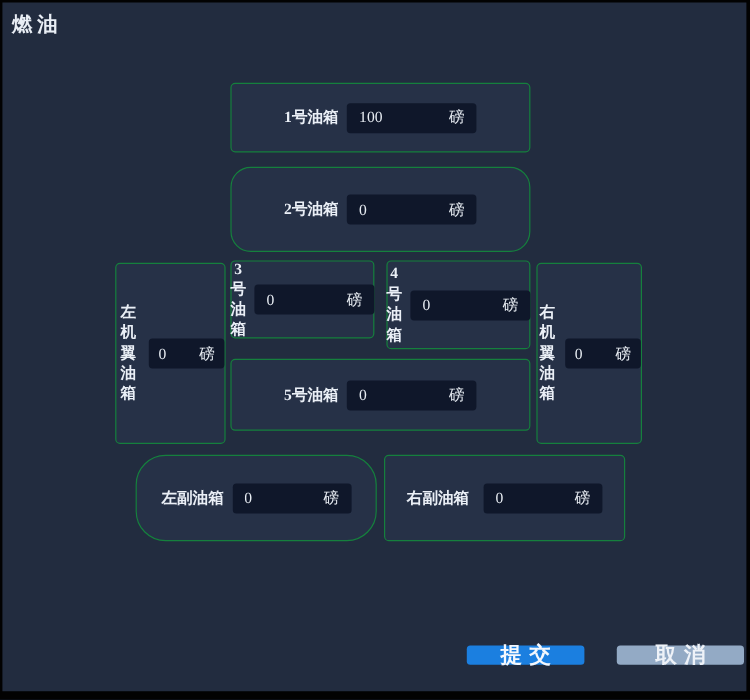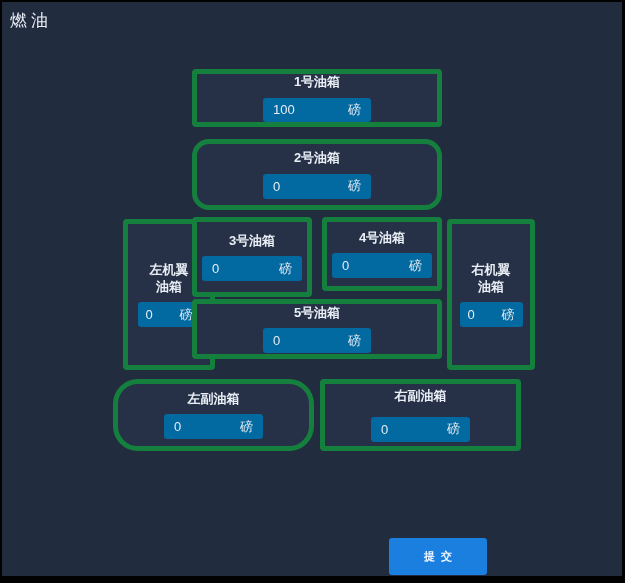--- a/index.html
+++ b/index.html
@@ -4,56 +4,56 @@
 <style>
   html,body{margin:0;padding:0;background:#000;}
   .stage{
     position:relative;width:625px;height:583px;box-sizing:border-box;
     background:#222c3f;
     border:2px solid #020202;border-right-width:3px;border-bottom-width:7px;
     font-family:"Liberation Sans",sans-serif;overflow:hidden;
   }
   .title{
     position:absolute;left:8px;top:7px;
-    font-size:17px;font-weight:normal;color:#e9eef5;letter-spacing:4px;
+    font-size:17px;font-weight:bold;color:#e9eef5;letter-spacing:4px;
   }
   .tank{
     position:absolute;box-sizing:border-box;
-    border:5px solid #15803d;border-radius:4px;background:#263147;
-    display:flex;flex-direction:column;align-items:center;justify-content:center;gap:7px;
+    border:1px solid #15803d;border-radius:4px;background:#263147;
+    display:flex;flex-direction:row;align-items:center;justify-content:center;gap:7px;font-family:Liberation Serif, serif;
   }
   .tank-label{
     font-size:13px;font-weight:bold;color:#eaeff6;line-height:1.3;text-align:center;
   }
   .field{
-    background:#0369a1;border-radius:3px;height:25px;box-sizing:border-box;
+    background:#0f172a;border-radius:3px;height:25px;box-sizing:border-box;
     display:flex;align-items:center;padding:0 10px;
   }
   .field input{
     flex:1;min-width:0;background:transparent;border:none;outline:none;
     color:#e8edf3;font-size:13px;font-family:inherit;padding:0;
   }
   .unit{color:#e8edf3;font-size:13px;flex:none;}
   .w108{width:108px;}
   .w100{width:100px;}
   .w99{width:99px;}
   .w63{width:63px;padding:0 8px;}
   
   .pos-tank1{left:190px;top:67px;width:250px;height:58px;}
   .pos-tank2{left:190px;top:137px;width:250px;height:71px;border-radius:17px;}
-  .pos-wing-left{left:121px;top:217px;width:92px;height:151px;}
-  .pos-tank3{left:190px;top:215px;width:120px;height:80px;}
+  .pos-wing-left{left:94px;top:217px;width:92px;height:151px;}
+  .pos-tank3{left:190px;top:215px;width:120px;height:65px;}
   .pos-tank4{left:320px;top:215px;width:120px;height:74px;}
   .pos-wing-right{left:445px;top:217px;width:88px;height:151px;}
   .pos-tank5{left:190px;top:297px;width:250px;height:60px;}
   .pos-aux-left{left:111px;top:377px;width:201px;height:72px;border-radius:25px;}
   .pos-aux-right{left:318px;top:377px;width:201px;height:72px;gap:12px;}
   .btn{
-    position:absolute;height:37px;box-sizing:border-box;border:none;border-radius:3px;
-    font-size:11px;font-weight:bold;letter-spacing:6px;padding:0 0 0 6px;
+    position:absolute;height:16px;box-sizing:border-box;border:none;border-radius:3px;
+    font-size:18px;font-weight:bold;letter-spacing:6px;padding:0 0 0 6px;
     display:flex;align-items:center;justify-content:center;
     cursor:pointer;font-family:inherit;
   }
   .btn-submit{left:387px;top:536px;width:98px;background:#1b7fe0;color:#f4f8fd;}
   .btn-cancel{left:512px;top:536px;width:106px;background:#93aac5;color:#eef2f8;}
 </style>
 </head>
 <body>
 
 <div class="stage">
@@ -132,14 +132,15 @@
 
   <div class="tank pos-aux-right">
     <div class="tank-label">右副油箱</div>
     <div class="field w99">
       <input type="text" value="0" style="">
       <span class="unit">磅</span>
     </div>
   </div>
 
   <button class="btn btn-submit">提交</button>
+  <button class="btn btn-cancel">取消</button>
 
 </div>
 
 </body></html>

